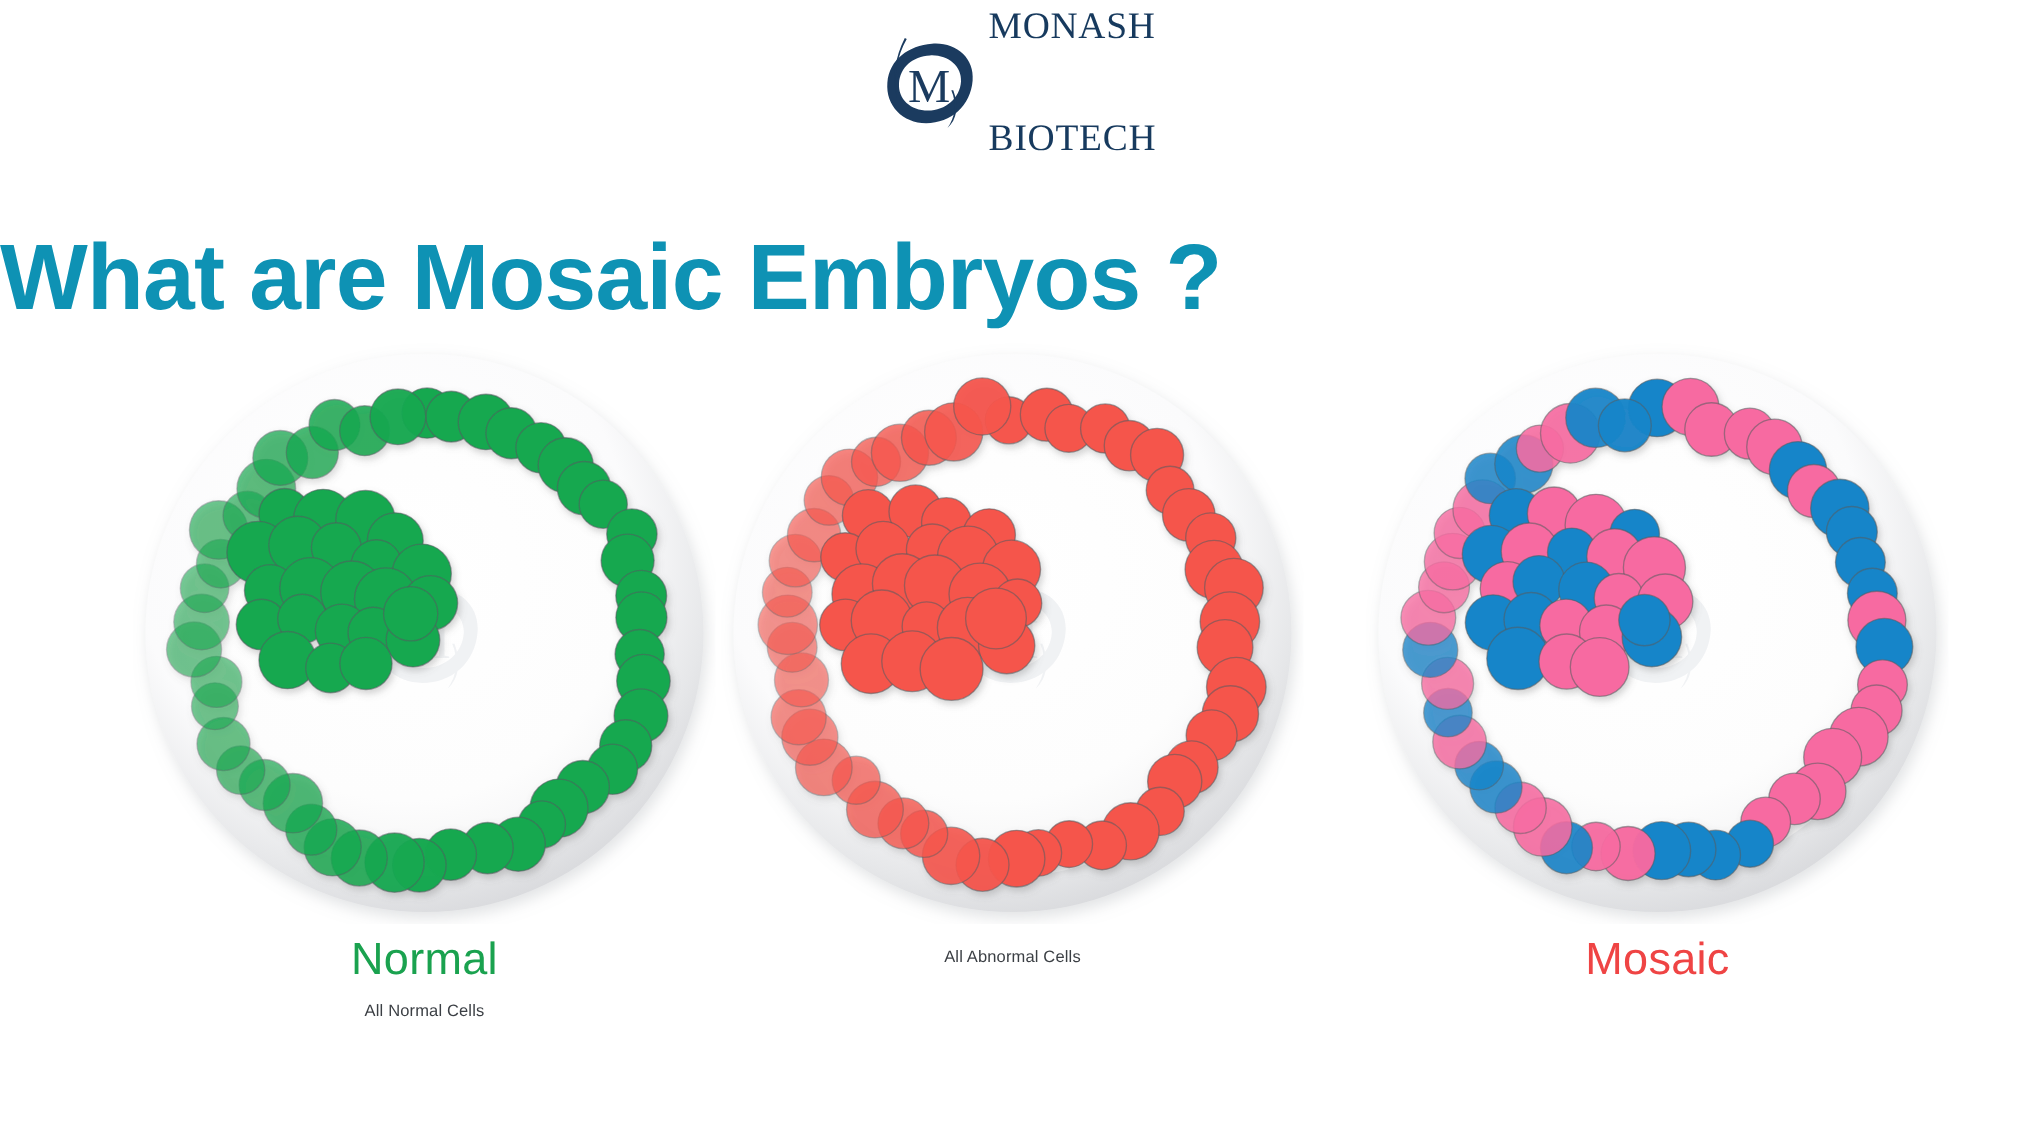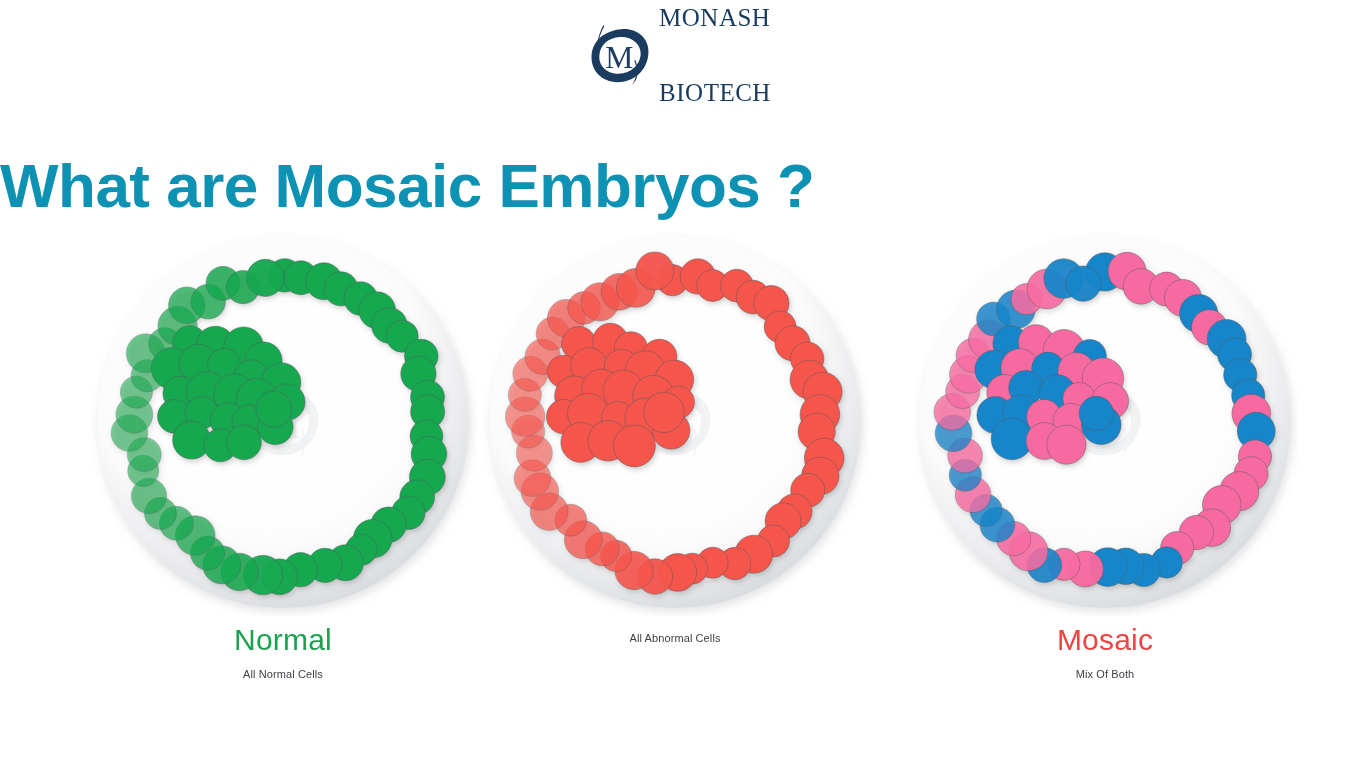--- a/index.html
+++ b/index.html
@@ -441,14 +441,13 @@
 
 <div class="caption-block" style="left:89px;">
   <div class="caption-title" id="cap-t-0" style="color: rgb(26, 162, 79);">Normal</div>
   <div class="caption-sub">All Normal Cells</div>
 </div>
 <div class="caption-block" style="left:481px;">
   <div class="caption-sub">All Abnormal Cells</div>
 </div>
 <div class="caption-block" style="left:911px;">
   <div class="caption-title" id="cap-t-2" style="color: #ef4444; text-align: center;">Mosaic</div>
-  <div class="caption-sub">Mix Of Both</div>
 </div>
 
 </body></html>

